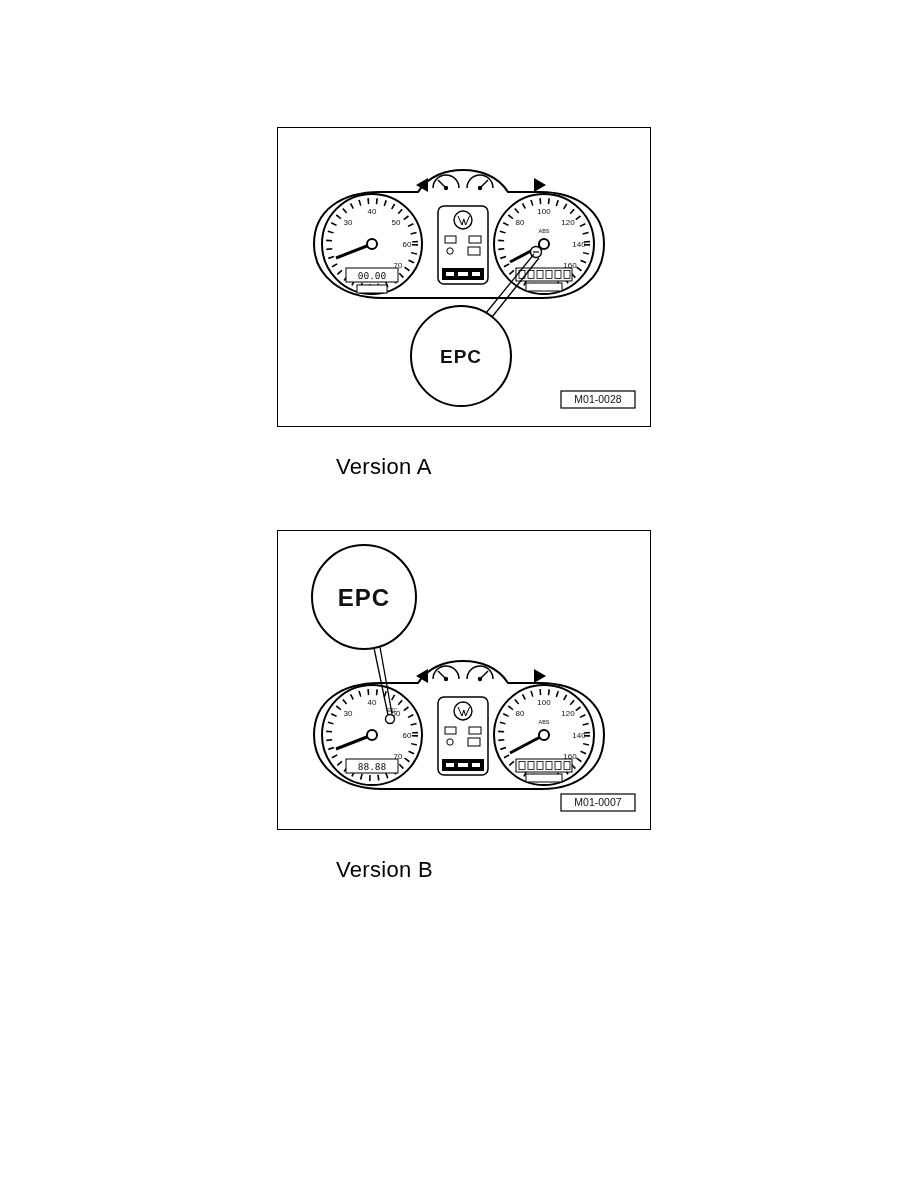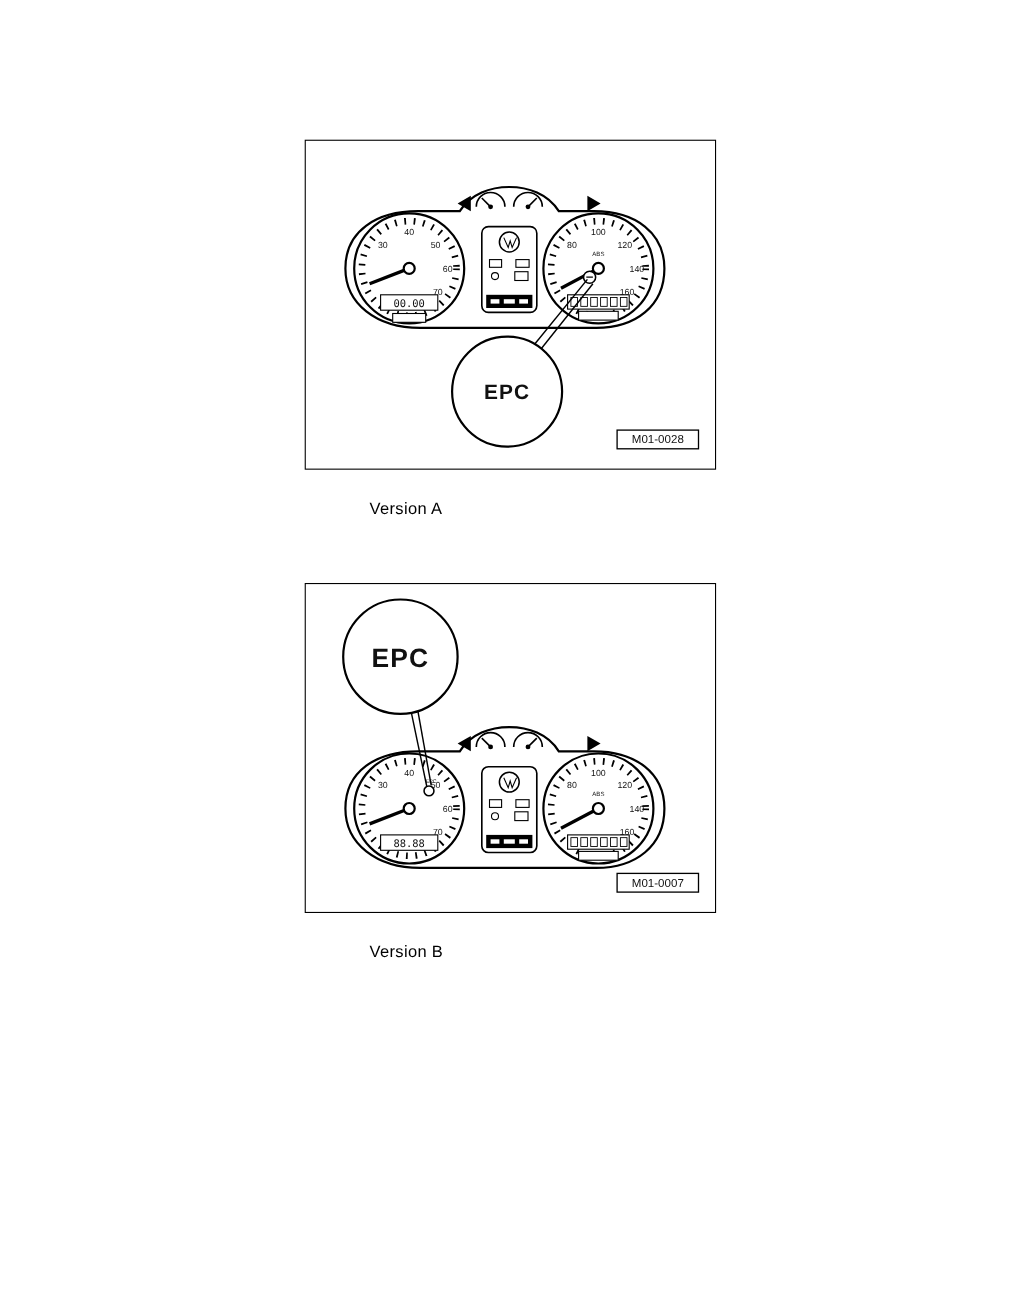--- a/index.html
+++ b/index.html
@@ -8,21 +8,21 @@
     font-family:"Liberation Sans", sans-serif; overflow:hidden;
   }
   .figure-frame {
     position:absolute; width:372px; height:298px;
     border:1.5px solid #000000; background:#ffffff; box-sizing:content-box;
   }
   #frame-a { left:277px; top:127px; }
   #frame-b { left:277px; top:530px; }
   .figure-frame svg { display:block; width:100%; height:100%; }
   .caption {
-    position:absolute; font-size:15px; color:#000000; letter-spacing:0.3px;
+    position:absolute; font-size:22px; color:#000000; letter-spacing:0.3px;
   }
   #caption-a { left:336px; top:454px; }
   #caption-b { left:336px; top:857px;text-align:right; }
   svg text { font-family:"Liberation Sans", sans-serif; fill:#111111; }
   svg text.lcd { font-family:"DejaVu Sans Mono", monospace; }
 </style>
 </head>
 <body>
 
 <div class="page">

